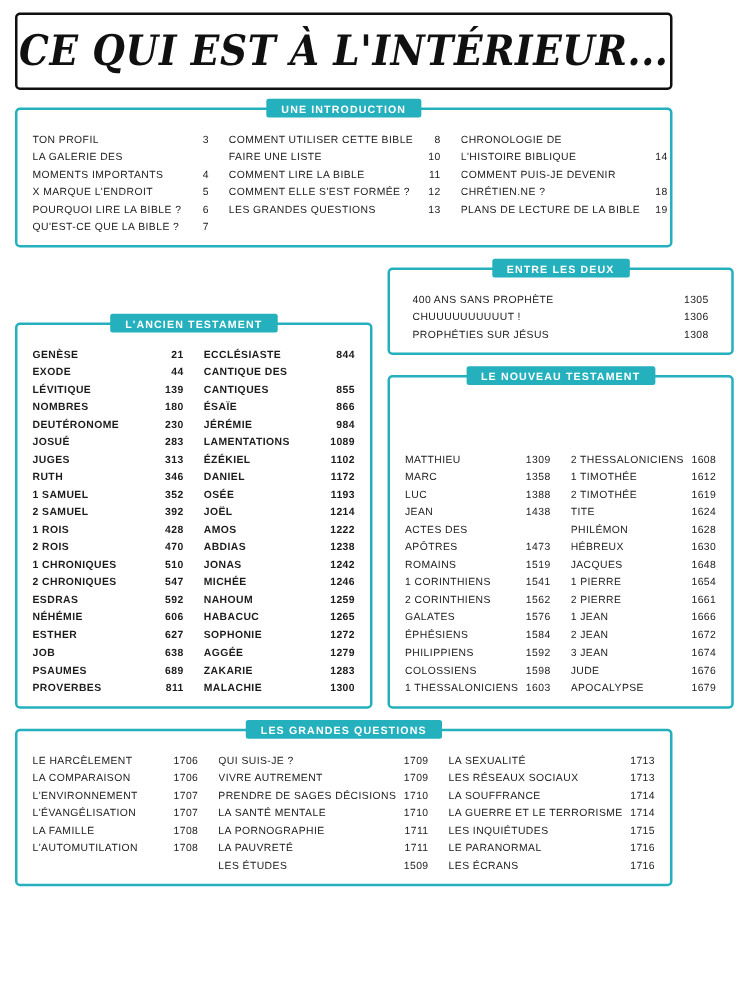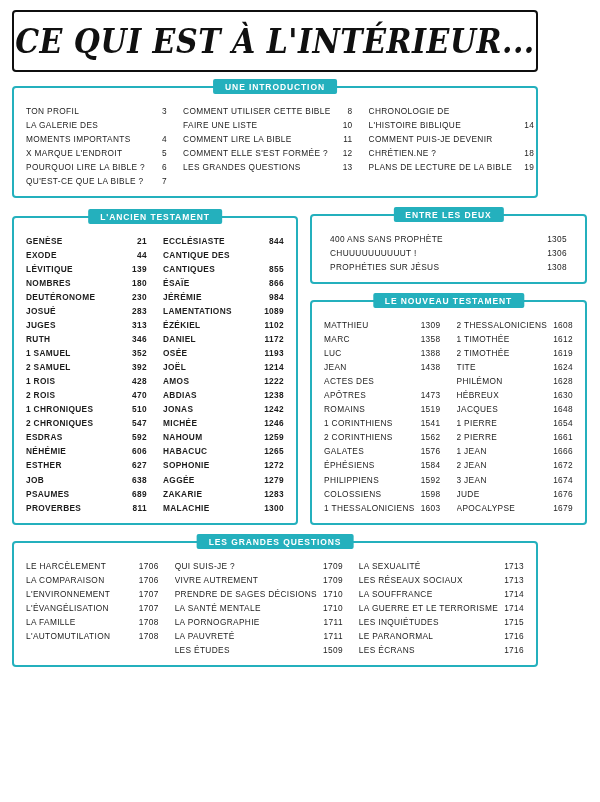--- a/index.html
+++ b/index.html
@@ -105,21 +105,21 @@
   .mid-row {
     display: flex;
     align-items: flex-end;
     margin-bottom: 16px;
   }
   .left-block { width: 286px; flex: 0 0 286px; }
   .right-block { flex: 1 1 auto; display: flex; flex-direction: column; gap: 16px; padding-left: 12px; }
 
   .ot .col { padding: 0 4px; font-weight: bold; }
   .between .col { padding: 0 10px; }
-  .nt .col { padding: 0 4px; }
+  .nt .col { padding: 0 4px; margin-top: 42px; }
 
   .questions .col { padding: 0 4px; }
 </style>
 </head>
 <body>
 
 <div class="page">
 
   <div class="title-box">
     <div class="title-text">CE QUI EST À L'INTÉRIEUR...</div>

